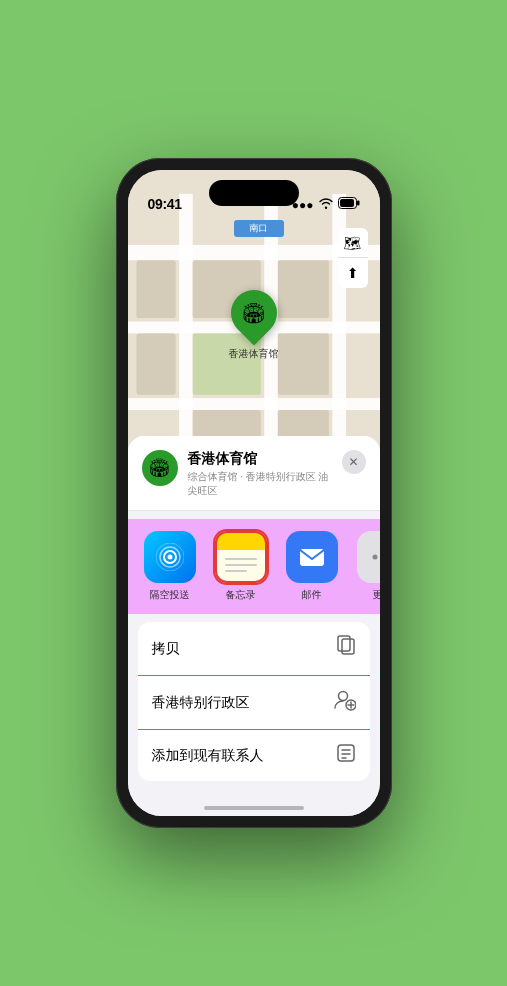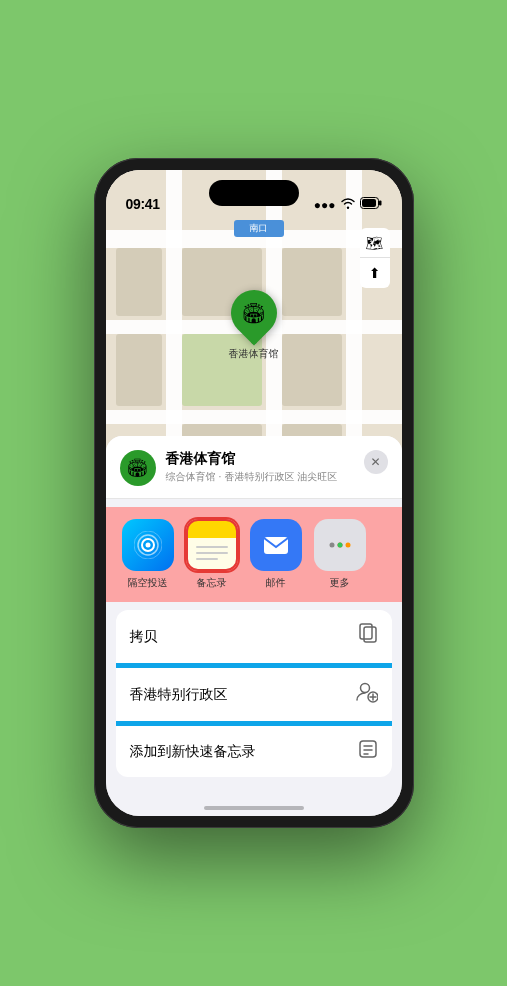--- a/index.html
+++ b/index.html
@@ -7,21 +7,21 @@
     body {
       background: #7dc76b;
       display: flex;
       justify-content: center;
       align-items: center;
       min-height: 100vh;
       font-family: -apple-system, 'PingFang SC', 'Helvetica Neue', sans-serif;
     }
 
     .phone-frame {
-      width: 320px;
+      width: 276px;
       height: 670px;
       background: #1a1a1a;
       border-radius: 44px;
       padding: 12px;
       position: relative;
       box-shadow: 0 30px 80px rgba(0,0,0,0.5), inset 0 0 0 1px #3a3a3a;
     }
 
     .phone-screen {
       width: 100%;
@@ -203,43 +203,44 @@
     .venue-name {
       font-size: 14px;
       font-weight: 700;
       color: #000;
     }
 
     .venue-sub {
       font-size: 10px;
       color: #888;
       margin-top: 2px;
+      font-family: Liberation Serif, serif;
     }
 
     .close-btn {
       width: 24px;
       height: 24px;
       background: #e0e0e5;
       border-radius: 50%;
       display: flex;
       align-items: center;
       justify-content: center;
       font-size: 12px;
       color: #666;
       cursor: pointer;
       flex-shrink: 0;
     }
 
     
     .share-row {
-      background: #fca5a5;
+      background: #f0abfc;
       padding: 12px 14px;
       margin-top: 8px;
       display: flex;
-      gap: 8px;
+      gap: 15px;
       overflow-x: auto;
       scrollbar-width: none;
     }
 
     .share-row::-webkit-scrollbar { display: none; }
 
     .share-item {
       display: flex;
       flex-direction: column;
       align-items: center;
@@ -298,21 +299,21 @@
       overflow: hidden;
       margin-left: 10px;
       margin-right: 10px;
     }
 
     .action-item {
       display: flex;
       align-items: center;
       justify-content: space-between;
       padding: 13px 14px;
-      border-bottom: 5px solid #0ea5e9;
+      border-bottom: 1px solid #0ea5e9;
       cursor: pointer;
     }
 
     .action-item:last-child {
       border-bottom: none;
     }
 
     .action-text {
       font-size: 14px;
       color: #000;
@@ -492,21 +493,21 @@
               <circle cx="9" cy="7" r="4.5" fill="none" stroke="#666" stroke-width="1.5"></circle>
               <path d="M1 19c0-4 3.6-7 8-7" fill="none" stroke="#666" stroke-width="1.5" stroke-linecap="round"></path>
               <circle cx="17" cy="16" r="5" fill="none" stroke="#666" stroke-width="1.5"></circle>
               <line x1="17" y1="13" x2="17" y2="19" stroke="#666" stroke-width="1.5" stroke-linecap="round"></line>
               <line x1="14" y1="16" x2="20" y2="16" stroke="#666" stroke-width="1.5" stroke-linecap="round"></line>
             </svg>
           </span>
         </div>
 
         <div class="action-item">
-          <span class="action-text">添加到新快速备忘录</span>
+          <span class="action-text">添加到现有联系人</span>
           <span class="action-icon-right">
             <svg width="20" height="20" viewBox="0 0 20 20">
               <rect x="2" y="2" width="16" height="16" rx="3" fill="none" stroke="#666" stroke-width="1.5"></rect>
               <line x1="6" y1="7" x2="14" y2="7" stroke="#666" stroke-width="1.5" stroke-linecap="round"></line>
               <line x1="6" y1="11" x2="14" y2="11" stroke="#666" stroke-width="1.5" stroke-linecap="round"></line>
               <line x1="6" y1="15" x2="10" y2="15" stroke="#666" stroke-width="1.5" stroke-linecap="round"></line>
             </svg>
           </span>
         </div>
 

